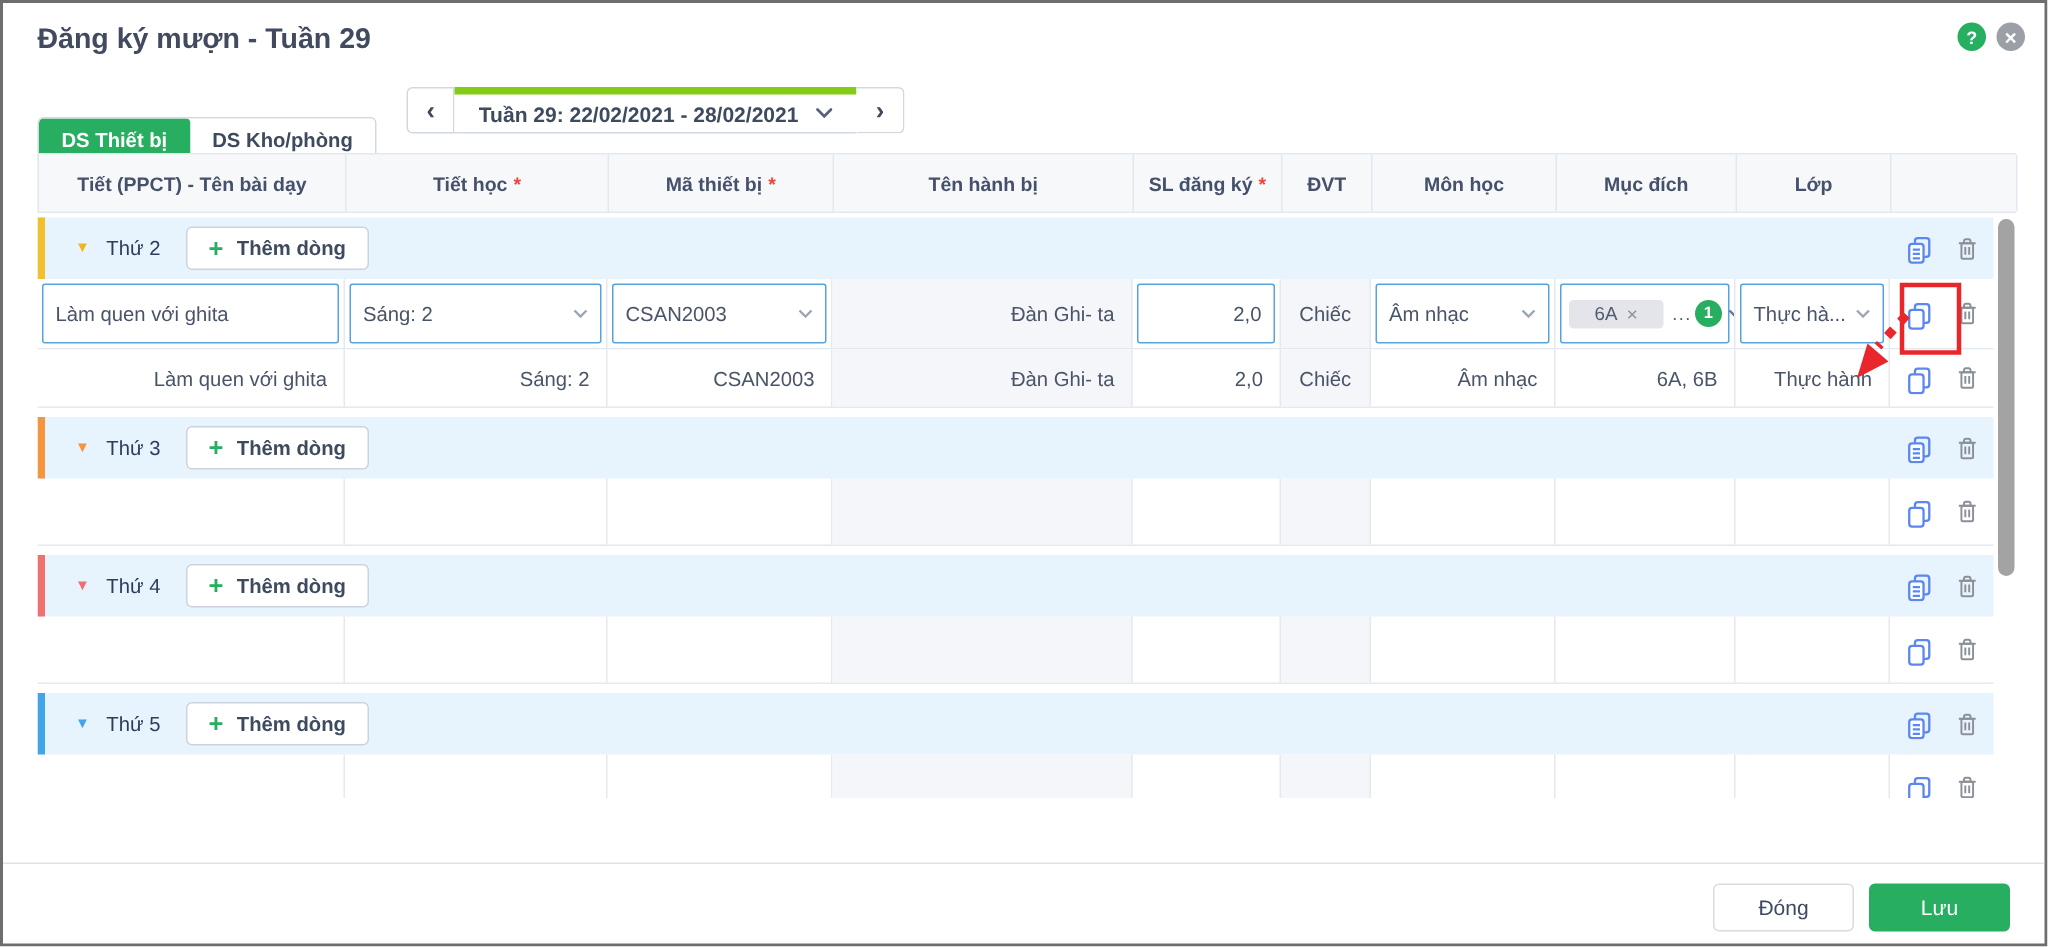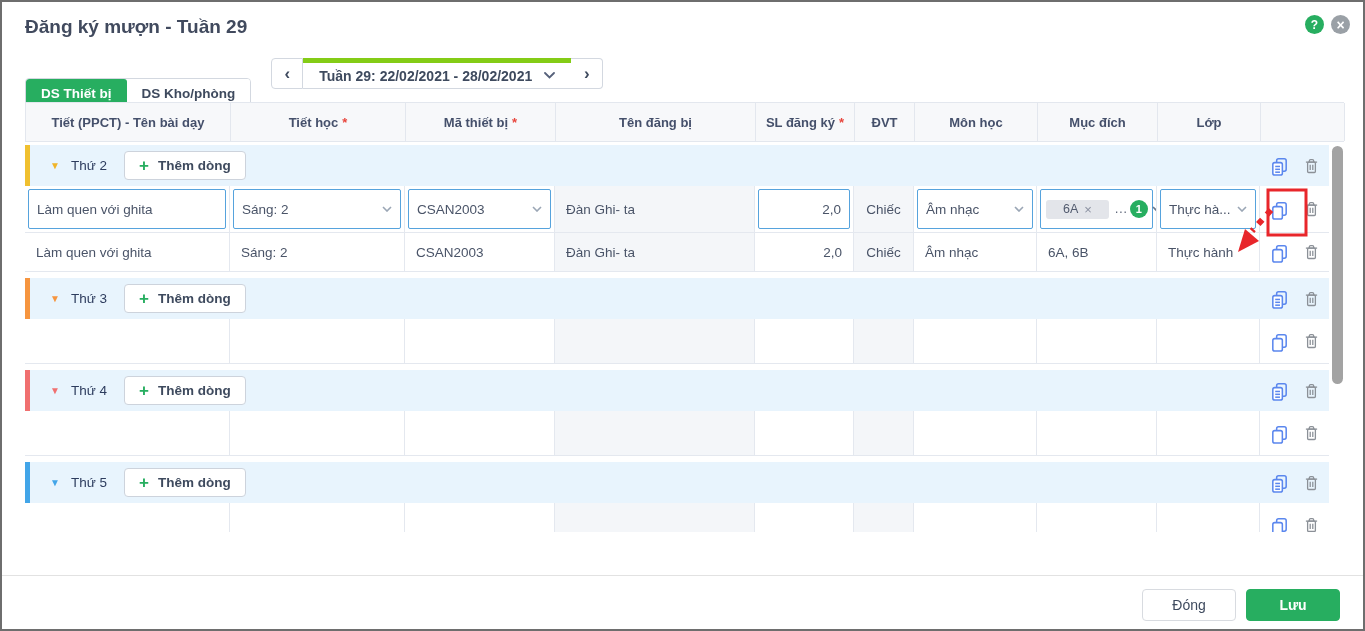--- a/index.html
+++ b/index.html
@@ -41,21 +41,21 @@
   .caret-y,.caret-o,.caret-r,.caret-b { background:none; }
   .day-label { margin-left:11px; font-size:13.5px; font-weight:400; color:#2d3c5e; }
   .add-btn { margin-left:17px; height:29px; padding:0 14px; background:#fff; border:1px solid #cdd3dc; border-radius:4px; display:flex; align-items:center; gap:9px; font-size:13.5px; font-weight:600; color:#3e4a5e; cursor:pointer; }
   .plus { color:#27ae60; font-size:17px; font-weight:700; line-height:1; }
   .row-actions-abs { position:absolute; left:1235px; width:69px; display:flex; justify-content:center; gap:12px; align-items:center; height:100%; }
 
   .data-row { display:grid; grid-template-columns:205px 175px 150px 200px 99px 60px 123px 120px 103px 69px; width:1304px; background:#fff; border-bottom:1px solid #e4e8ef; }
   .row-view { height:39px; }
   .row-edit { height:47px; }
   .row-empty { height:45px; }
-  .td { border-right:1px solid #e4e8ef; display:flex; align-items:center; padding:0 11px; font-size:13.5px; color:#4a5468; overflow:hidden; white-space:nowrap; }
+  .td { border-right:1px solid #e4e8ef; display:flex; align-items:center; padding:0 11px; font-size:13.5px; color:#4a5468; overflow:hidden; white-space:nowrap;justify-content:flex-end; }
   .td.ro { background:#f4f6f9; }
   .td.num { justify-content:flex-end; }
   .td.ctr { justify-content:center; }
   .td.actions { justify-content:center; gap:12px; border-right:none; padding:0; }
   .td.pad3 { padding:3px; }
   .ctrl { flex:1; height:100%; border:1px solid #56a3dd; border-radius:2px; background:#fff; display:flex; align-items:center; padding:0 8px; color:#4a5468; font-size:13.5px; min-width:0; }
   .ctrl.select { justify-content:space-between; cursor:pointer; }
   input.ctrl { outline:none; width:100%; font-family:inherit; }
   input.num-in { text-align:right; }
   .sel-text { overflow:hidden; white-space:nowrap; }
@@ -67,21 +67,21 @@
 
   .icon-btn { cursor:pointer; display:flex; align-items:center; }
 
   .vscroll { position:absolute; top:2px; right:1px; width:11px; height:386px; }
   .vthumb { position:absolute; top:2px; left:0; width:11px; height:238px; background:#a3a3a3; border-radius:6px; }
 
   .footer-sep { position:absolute; left:0; right:0; top:573px; border-top:1px solid #e2e2e2; }
   .footer { position:absolute; top:587px; right:23px; display:flex; gap:10px; }
   .btn { height:32px; width:94px; display:flex; align-items:center; justify-content:center; border-radius:4px; font-size:14px; cursor:pointer; }
   .btn-close { background:#fff; border:1px solid #d8dbe0; color:#3e4a5e; }
-  .btn-save { background:#27ae60; border:1px solid #27ae60; color:#fff; font-weight:700; }
+  .btn-save { background:#27ae60; border:1px solid #27ae60; color:#fff; font-weight:400; }
 
   .annotation { position:absolute; inset:0; pointer-events:none; z-index:50; }
 </style>
 </head>
 <body>
 
 <div class="modal">
 
   <div class="page-title">Đăng ký mượn - Tuần 29</div>
 
@@ -114,21 +114,21 @@
         </div>
       <div class="th">
           <span>Tiết học</span>
           <span class="req">*</span>
         </div>
       <div class="th">
           <span>Mã thiết bị</span>
           <span class="req">*</span>
         </div>
       <div class="th">
-          <span>Tên đăng bị</span>
+          <span>Tên hành bị</span>
         </div>
       <div class="th">
           <span>SL đăng ký</span>
           <span class="req">*</span>
         </div>
       <div class="th">
           <span>ĐVT</span>
         </div>
       <div class="th">
           <span>Môn học</span>

